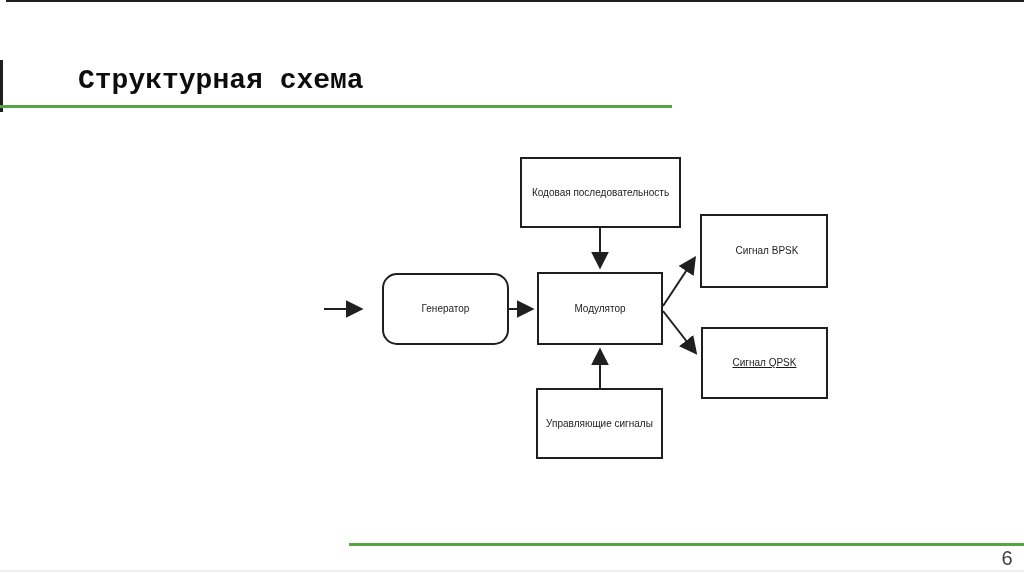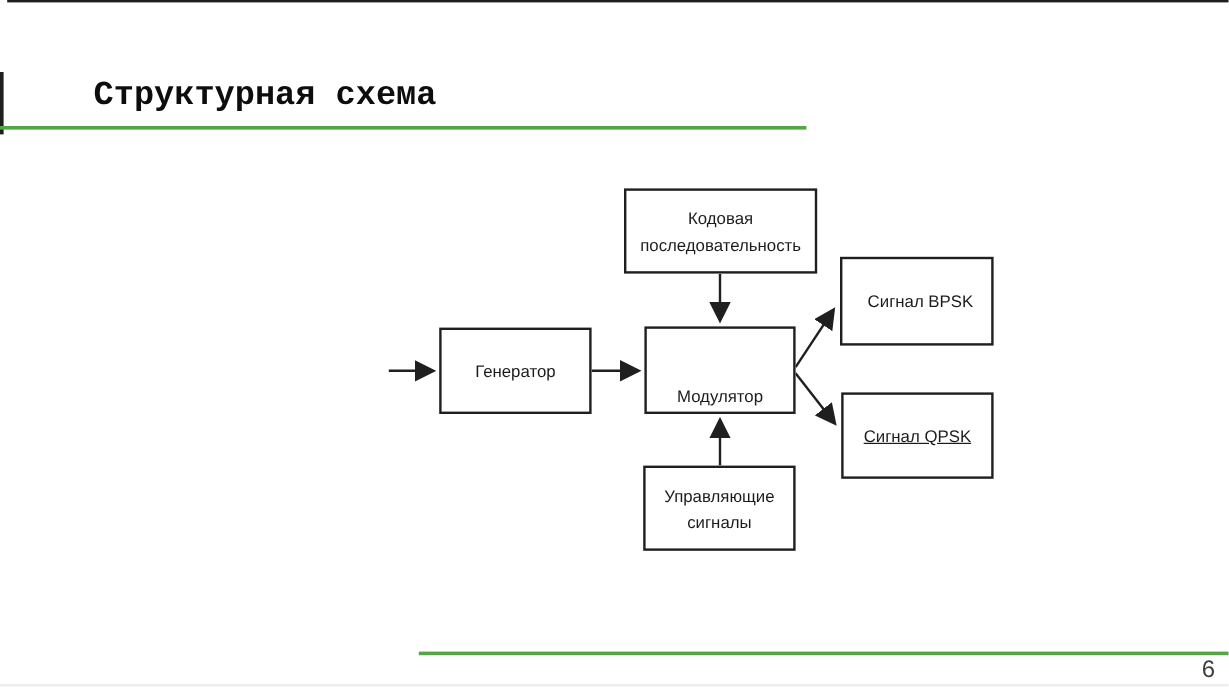--- a/index.html
+++ b/index.html
@@ -64,27 +64,27 @@
   .node {
     position: absolute;
     box-sizing: border-box;
     border: 2px solid var(--ink, #1f1f1f);
     background: #ffffff;
     display: flex;
     align-items: center;
     justify-content: center;
     text-align: center;
     padding: 2px 6px;
-    font-size: 14px;
+    font-size: 10px;
     line-height: 22px;
     color: #1c1c1c;
   }
   .node-clock      { left: 196px; top: 273px; width: 128px; height: 72px; }
-  .node-generator  { left: 366px; top: 273px; width: 127px; height: 72px; }
-  .node-modulator  { left: 537px; top: 272px; width: 126px; height: 73px; align-items: flex-end; }
+  .node-generator  { left: 382px; top: 273px; width: 127px; height: 72px; border-radius: 15px; }
+  .node-modulator  { left: 537px; top: 272px; width: 126px; height: 73px; }
   .node-code       { left: 520px; top: 157px; width: 161px; height: 71px; }
   .node-control    { left: 536px; top: 388px; width: 127px; height: 71px; justify-content: center; }
   .node-bpsk       { left: 700px; top: 214px; width: 128px; height: 74px; padding-left: 12px; }
   .node-qpsk       { left: 701px; top: 327px; width: 127px; height: 72px; text-decoration: underline; }
   .edges-svg {
     position: absolute;
     left: 0; top: 0;
     width: 1024px; height: 574px;
     pointer-events: none;
   }

